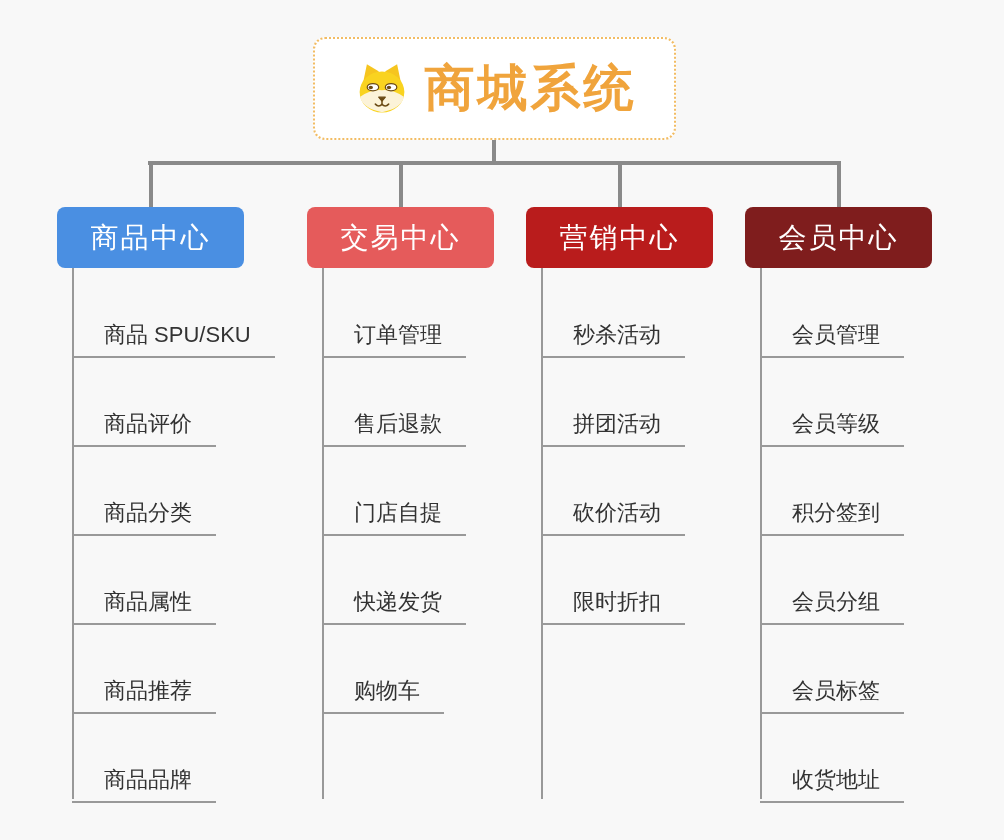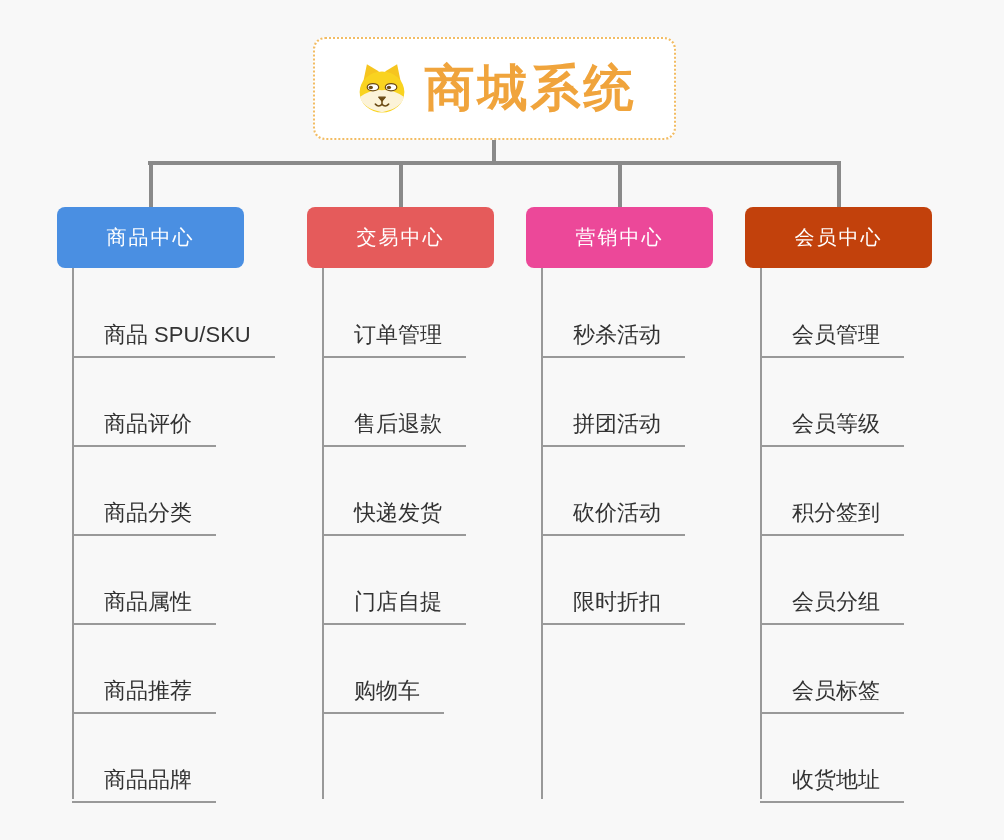--- a/index.html
+++ b/index.html
@@ -29,21 +29,21 @@
     color:var(--root-title,#F0A43C);
   }
 
   
   .branch{position:absolute;top:207px;width:260px;}
   .branch-box{
     width:187px;height:61px;border-radius:8px;
     display:flex;align-items:center;justify-content:center;
   }
   .branch-label{
-    color:var(--branch-text,#FFFFFF);font-size:20px;letter-spacing:2px;
+    color:var(--branch-text,#FFFFFF);font-size:28px;letter-spacing:2px;
   }
   .branch-vline{
     position:absolute;left:15px;top:61px;width:2px;height:531px;
     background:var(--leaf-line,#999999);
   }
   .leaves{position:absolute;left:0;top:65px;}
   .leaf-slot{height:89px;display:flex;align-items:flex-end;}
   .leaf-slot:first-child{height:86px;}
   .leaf{
     margin-left:15px;width:max-content;
@@ -140,41 +140,41 @@
   </div>
 
   <div class="leaf-slot">
     <div class="leaf">
       <span>售后退款</span>
     </div>
   </div>
 
   <div class="leaf-slot">
     <div class="leaf">
+      <span>门店自提</span>
+    </div>
+  </div>
+
+  <div class="leaf-slot">
+    <div class="leaf">
       <span>快递发货</span>
     </div>
   </div>
 
   <div class="leaf-slot">
     <div class="leaf">
-      <span>门店自提</span>
-    </div>
-  </div>
-
-  <div class="leaf-slot">
-    <div class="leaf">
       <span>购物车</span>
     </div>
   </div>
 
 </div>
   </div>
 
   <div class="branch" style="left: 526px;">
-    <div class="branch-box" style="background: #ec4899; font-family: Liberation Serif, serif;">
+    <div class="branch-box" style="background: #b91c1c; font-family: Liberation Serif, serif;">
       <span class="branch-label">营销中心</span>
     </div>
     <div class="branch-vline"></div>
     <div class="leaves">
 
   <div class="leaf-slot">
     <div class="leaf">
       <span>秒杀活动</span>
     </div>
   </div>
@@ -194,21 +194,21 @@
   <div class="leaf-slot">
     <div class="leaf">
       <span>限时折扣</span>
     </div>
   </div>
 
 </div>
   </div>
 
   <div class="branch" style="left: 745px;">
-    <div class="branch-box" style="background: #c2410c;">
+    <div class="branch-box" style="background: #7f1d1d;">
       <span class="branch-label">会员中心</span>
     </div>
     <div class="branch-vline"></div>
     <div class="leaves">
   <div class="leaf-slot">
     <div class="leaf">
       <span>会员管理</span>
     </div>
   </div>
 

